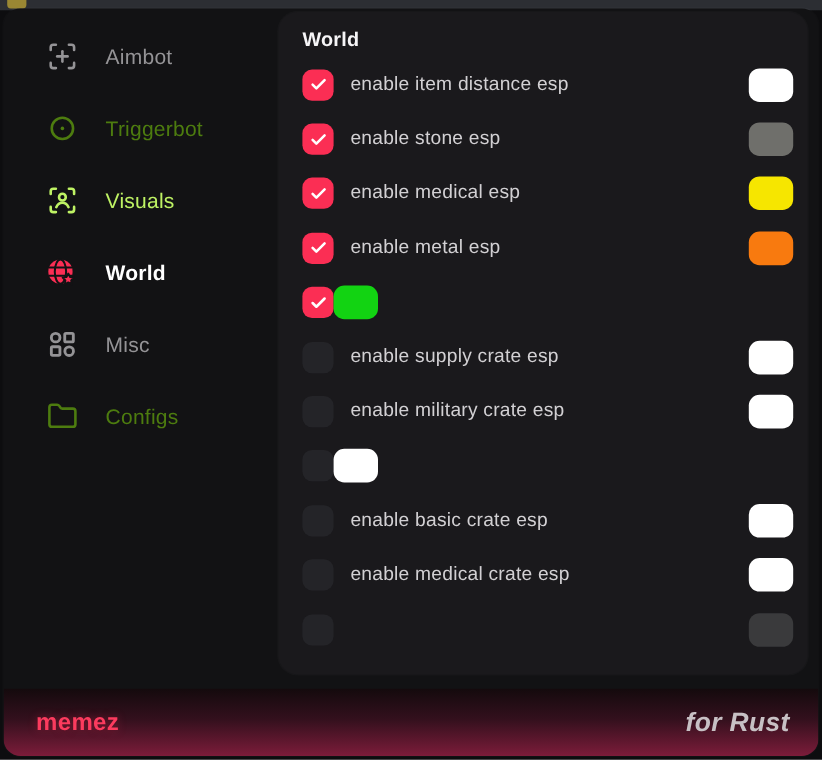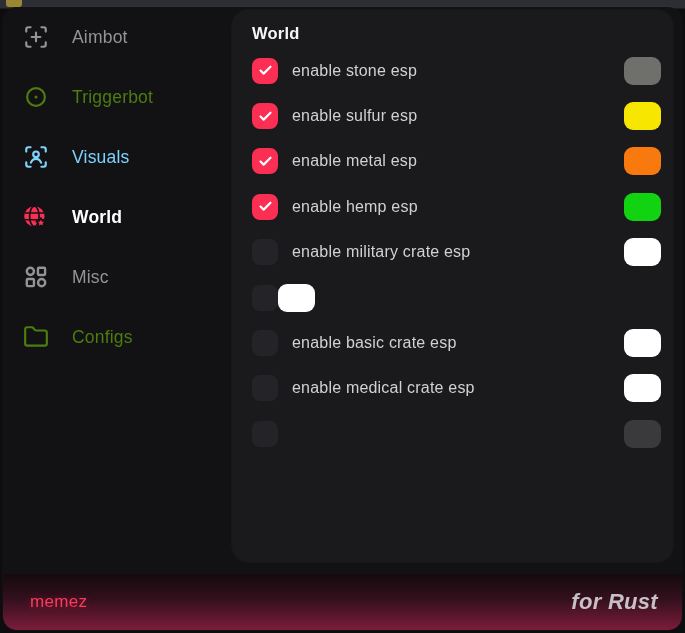--- a/index.html
+++ b/index.html
@@ -12,29 +12,29 @@
   .bg-artifact{
     position:absolute;left:6px;top:0;width:16px;height:7px;
     background:#9a8733;border-radius:0 0 3px 3px;
   }
   .window{
     position:absolute;left:3px;top:7px;width:679px;height:623px;
     background:#121214;border-radius:14px;overflow:hidden;
     box-shadow:0 0 0 1px rgba(255,255,255,0.02);
   }
   
-  .sidebar{position:absolute;left:0;top:0;width:229px;padding-top:0;}
+  .sidebar{position:absolute;left:16px;top:0;width:229px;padding-top:10px;}
   .side-item{
     height:60px;display:flex;align-items:center;cursor:pointer;
   }
   .side-item .icn{width:27px;height:27px;margin-left:19px;flex:0 0 auto;display:flex;align-items:center;justify-content:center;}
   .side-item .lbl{margin-left:23px;font-size:17.5px;letter-spacing:.2px;}
   .side-item.normal{color:#949396;}
   .side-item.dim{color:#4d7c0f;}
-  .side-item.bright{color:#7dd3fc;}
+  .side-item.bright{color:#bef264;}
   .side-item.active{color:#ffffff;}
   .side-item.active .lbl{font-weight:600;}
   svg{display:block;}
   
   .panel{
     position:absolute;left:229px;top:3px;width:441px;height:552px;
     background:#1a191c;border-radius:16px;overflow:hidden;
     box-shadow:0 0 0 1px rgba(255,255,255,0.025);
   }
   .panel-title{
@@ -55,21 +55,21 @@
     width:37px;height:28px;border-radius:9px;margin-right:12px;flex:0 0 auto;cursor:pointer;
   }
   
   .footer{
     position:absolute;left:0;right:0;bottom:0;height:56px;
     background:linear-gradient(180deg,#140a0d 0%,#33101d 45%,#7c1c3a 100%);
     border-radius:0 0 12px 12px;
     display:flex;align-items:center;justify-content:space-between;
     padding:0 24px 0 27px;box-sizing:border-box;
   }
-  .brand{font-size:17px;font-weight:400;color:#fb3b5e;letter-spacing:.3px;text-shadow:0 0 8px rgba(251,46,84,.35);}
+  .brand{font-size:20px;font-weight:700;color:#fb3b5e;letter-spacing:.3px;text-shadow:0 0 8px rgba(251,46,84,.35);}
   .tagline{font-size:22px;font-weight:700;font-style:italic;color:#c7c0c4;letter-spacing:.3px;}
 </style>
 </head>
 <body>
 
 <div class="bg-artifact"></div>
 
 <div class="window">
 
   <nav class="sidebar">
@@ -146,61 +146,76 @@
         </svg>
       </span>
       <span class="lbl">Configs</span>
     </div>
 
   </nav>
 
   <section class="panel">
     <div class="panel-title">World</div>
     <div class="rows">
+  <div class="esp-row">
+    <div class="checkbox checked">
+      <svg class="check" width="15" height="15" viewBox="0 0 24 24" fill="none" stroke="#ffffff" stroke-width="3.4" stroke-linecap="round" stroke-linejoin="round">
+        <polyline points="20 6 9 17 4 12"></polyline>
+      </svg>
+    </div>
+    <span class="esp-label">enable item distance esp</span>
+    <div class="swatch" style="background: rgb(255, 255, 255);"></div>
+  </div>
 
   <div class="esp-row">
     <div class="checkbox checked">
       <svg class="check" width="15" height="15" viewBox="0 0 24 24" fill="none" stroke="#ffffff" stroke-width="3.4" stroke-linecap="round" stroke-linejoin="round">
         <polyline points="20 6 9 17 4 12"></polyline>
       </svg>
     </div>
     <span class="esp-label">enable stone esp</span>
     <div class="swatch" style="background: rgb(111, 111, 107);"></div>
   </div>
 
   <div class="esp-row">
     <div class="checkbox checked">
       <svg class="check" width="15" height="15" viewBox="0 0 24 24" fill="none" stroke="#ffffff" stroke-width="3.4" stroke-linecap="round" stroke-linejoin="round">
         <polyline points="20 6 9 17 4 12"></polyline>
       </svg>
     </div>
-    <span class="esp-label">enable sulfur esp</span>
+    <span class="esp-label">enable medical esp</span>
     <div class="swatch" style="background: rgb(246, 230, 0);"></div>
   </div>
 
   <div class="esp-row">
     <div class="checkbox checked">
       <svg class="check" width="15" height="15" viewBox="0 0 24 24" fill="none" stroke="#ffffff" stroke-width="3.4" stroke-linecap="round" stroke-linejoin="round">
         <polyline points="20 6 9 17 4 12"></polyline>
       </svg>
     </div>
     <span class="esp-label">enable metal esp</span>
     <div class="swatch" style="background: rgb(248, 122, 15);"></div>
   </div>
 
   <div class="esp-row">
     <div class="checkbox checked">
       <svg class="check" width="15" height="15" viewBox="0 0 24 24" fill="none" stroke="#ffffff" stroke-width="3.4" stroke-linecap="round" stroke-linejoin="round">
         <polyline points="20 6 9 17 4 12"></polyline>
       </svg>
     </div>
-    <span class="esp-label">enable hemp esp</span>
     <div class="swatch" style="background: rgb(18, 211, 18);"></div>
   </div>
 
+  <div class="esp-row">
+    <div class="checkbox unchecked">
+      
+    </div>
+    <span class="esp-label">enable supply crate esp</span>
+    <div class="swatch" style="background: rgb(255, 255, 255);"></div>
+  </div>
 
   <div class="esp-row">
     <div class="checkbox unchecked">
       
     </div>
     <span class="esp-label">enable military crate esp</span>
     <div class="swatch" style="background: rgb(255, 255, 255);"></div>
   </div>
 
 

